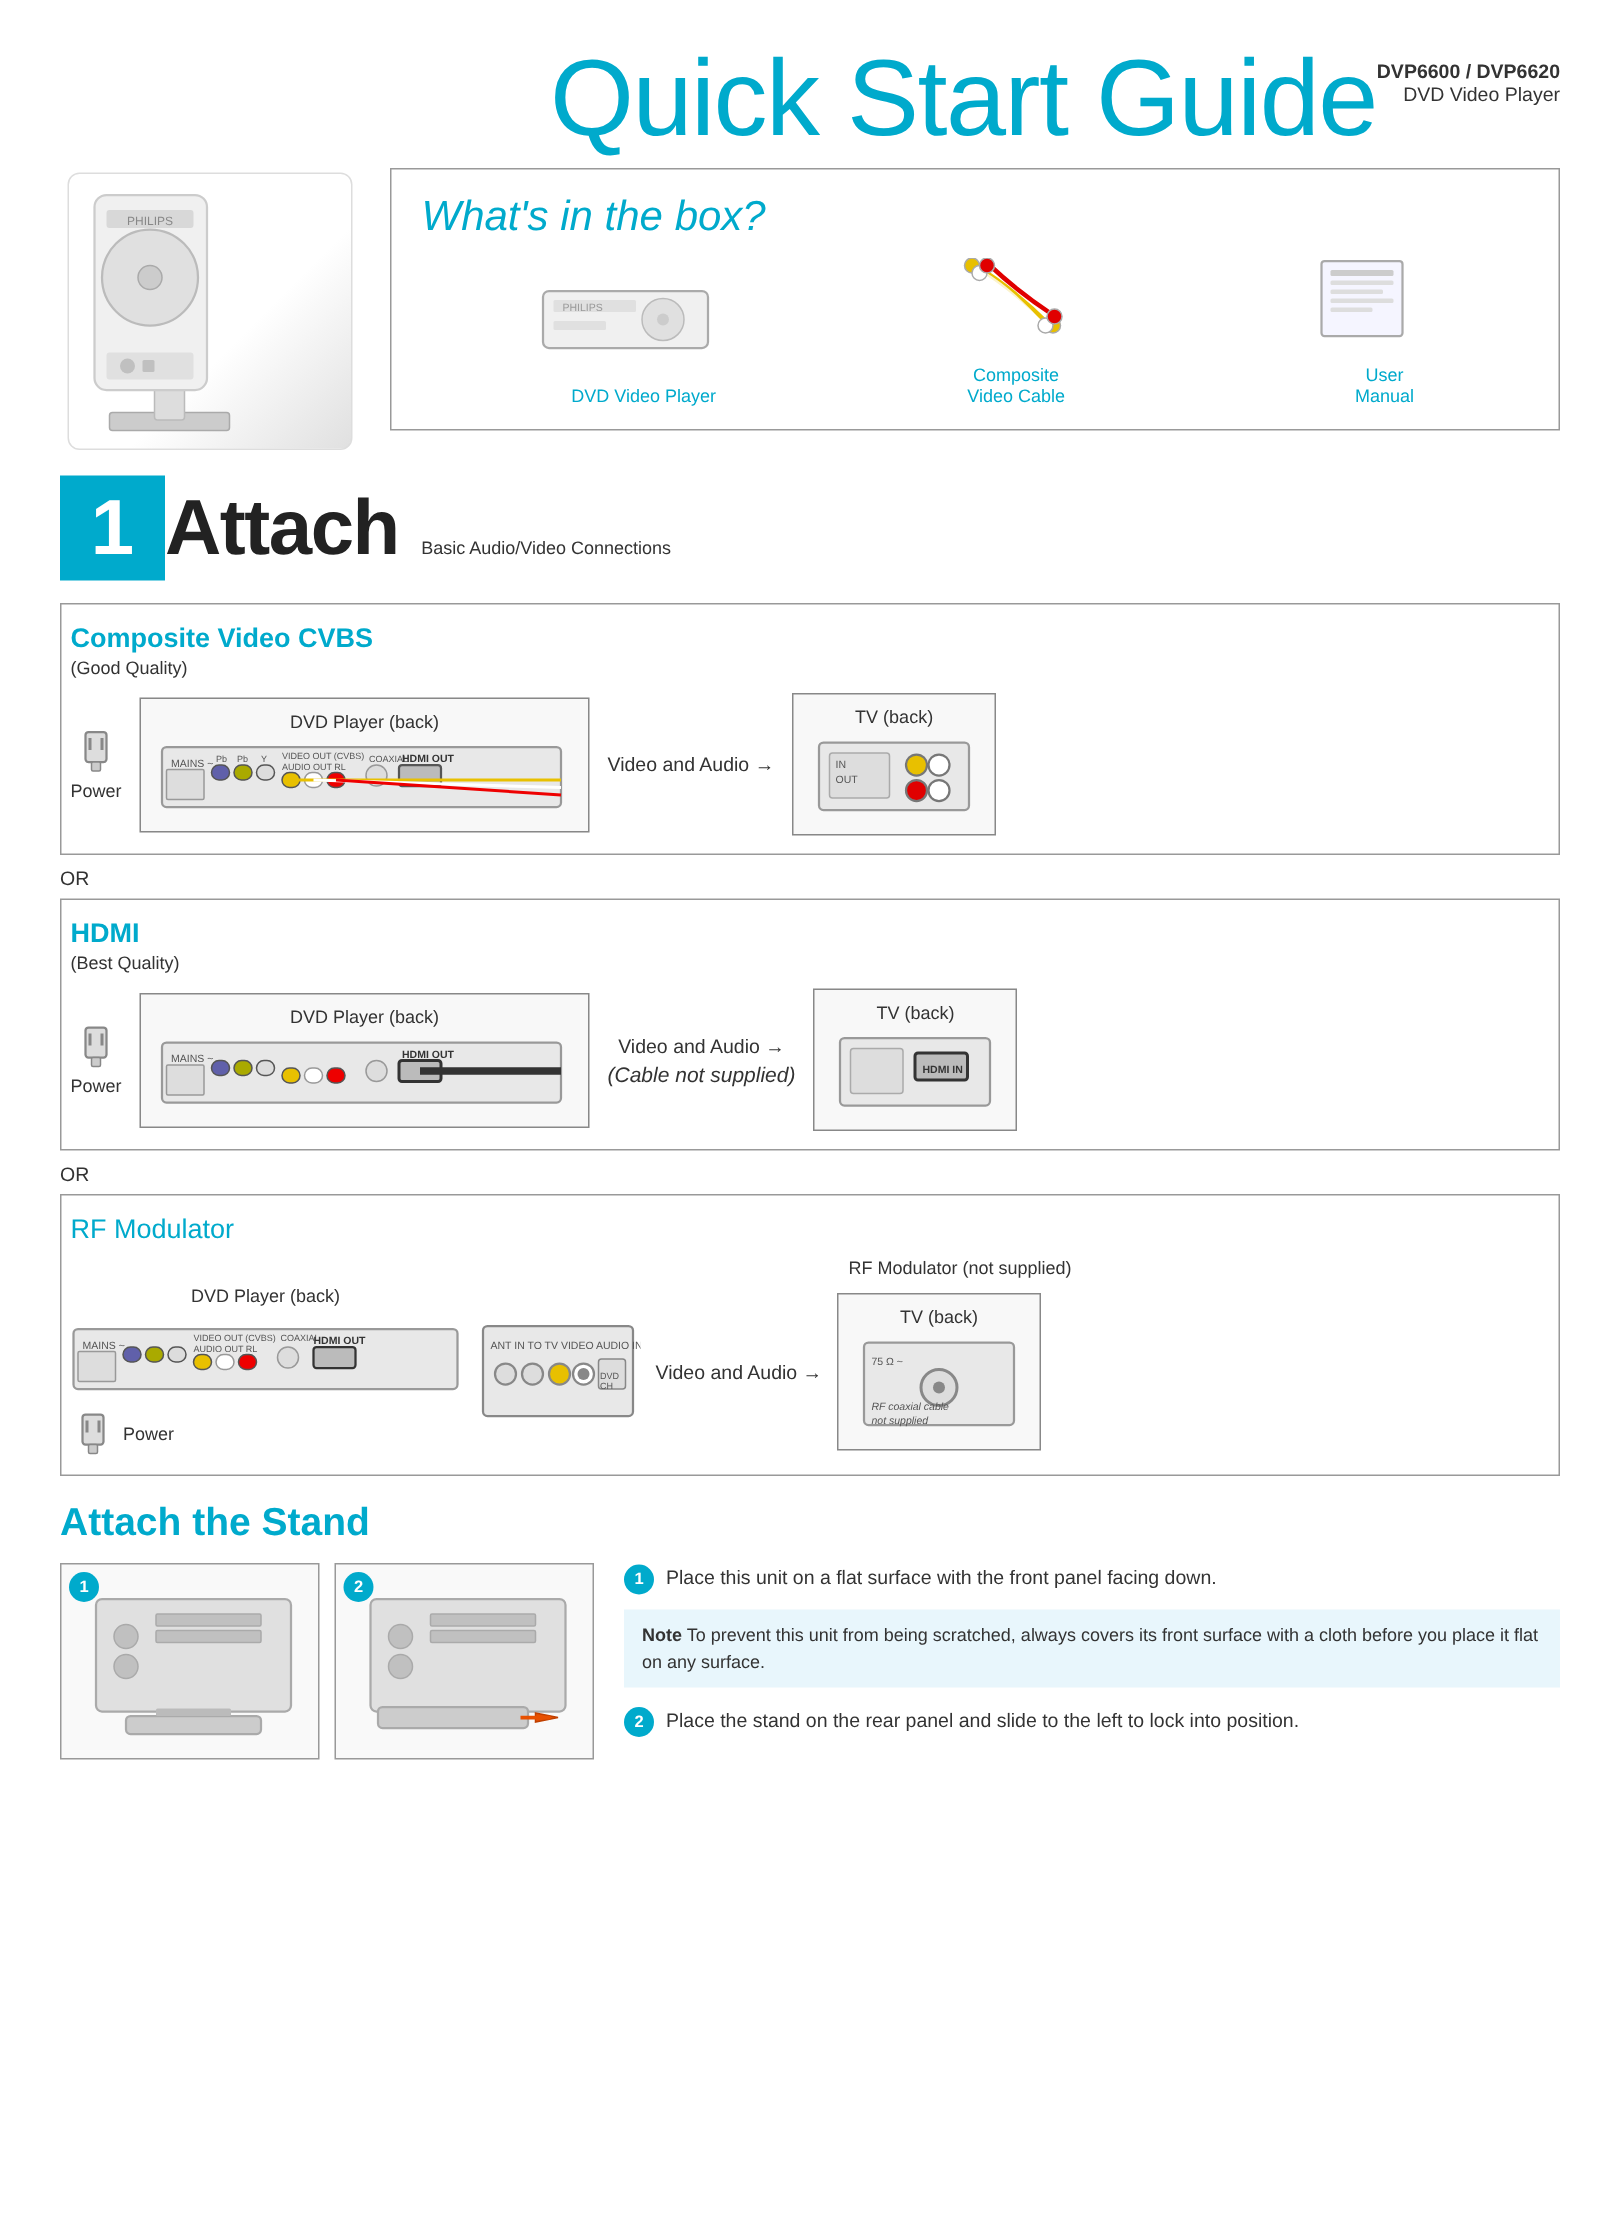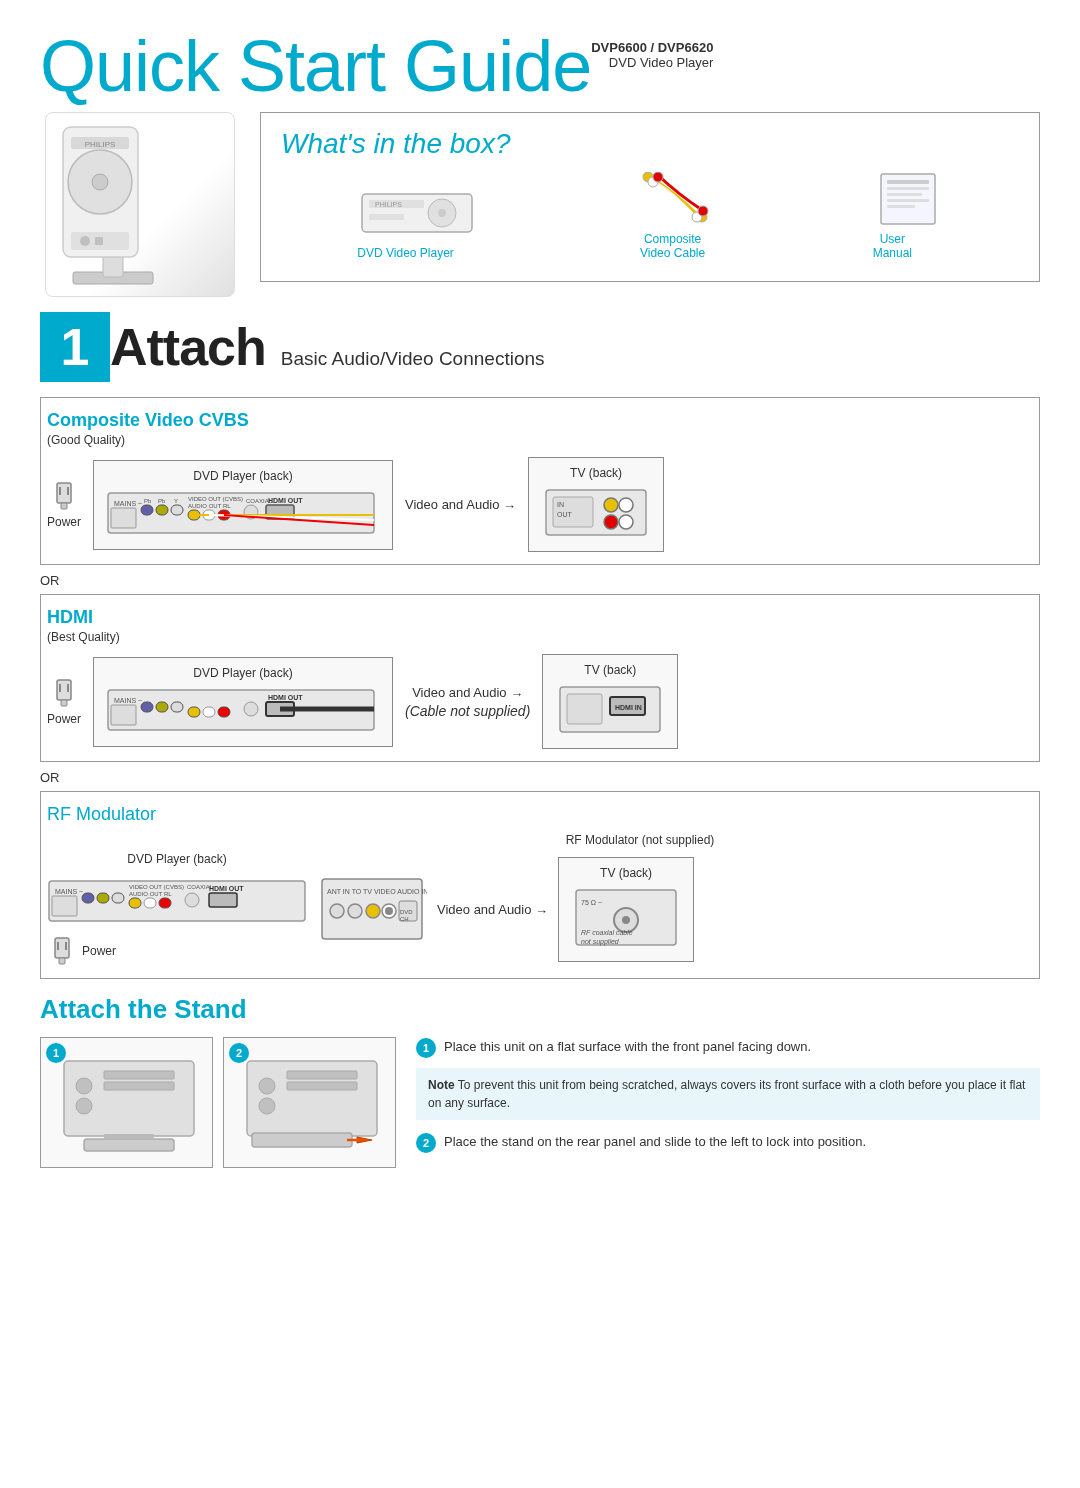--- a/index.html
+++ b/index.html
@@ -9,21 +9,21 @@
       background: #ffffff;
       font-family: Arial, Helvetica, sans-serif;
       font-size: 13px;
       color: #222;
       padding: 30px 40px;
     }
 
     
     .header-section {
       display: flex;
-      justify-content: flex-start;
+      justify-content: flex-end;
       align-items: flex-start;
       margin-bottom: 10px;
     }
     .main-title {
       font-size: 72px;
       font-weight: 300;
       color: #00aacc;
       line-height: 1;
       letter-spacing: -1px;
     }
@@ -53,22 +53,22 @@
     }
     .box-items {
       display: flex;
       justify-content: space-around;
       align-items: flex-end;
       gap: 10px;
     }
     .box-item {
       display: flex;
       flex-direction: column;
-      align-items: flex-start;
-      gap: 5px;
+      align-items: flex-end;
+      gap: 16px;
     }
     .box-item-label {
       font-size: 12px;
       color: #00aacc;
       text-align: center;
     }
     .section-number-box {
       background: #00aacc;
       color: white;
       font-size: 52px;
@@ -80,21 +80,21 @@
       justify-content: center;
       flex-shrink: 0;
     }
     .section-title {
       font-size: 52px;
       font-weight: bold;
       color: #222;
       letter-spacing: -1px;
     }
     .section-subtitle {
-      font-size: 19px;
+      font-size: 12px;
       color: #333;
       margin-left: 5px;
     }
 
     
     .connection-box {
       border: 1.5px solid #999;
       padding: 12px 6px;
       margin-bottom: 8px;
       position: relative;

